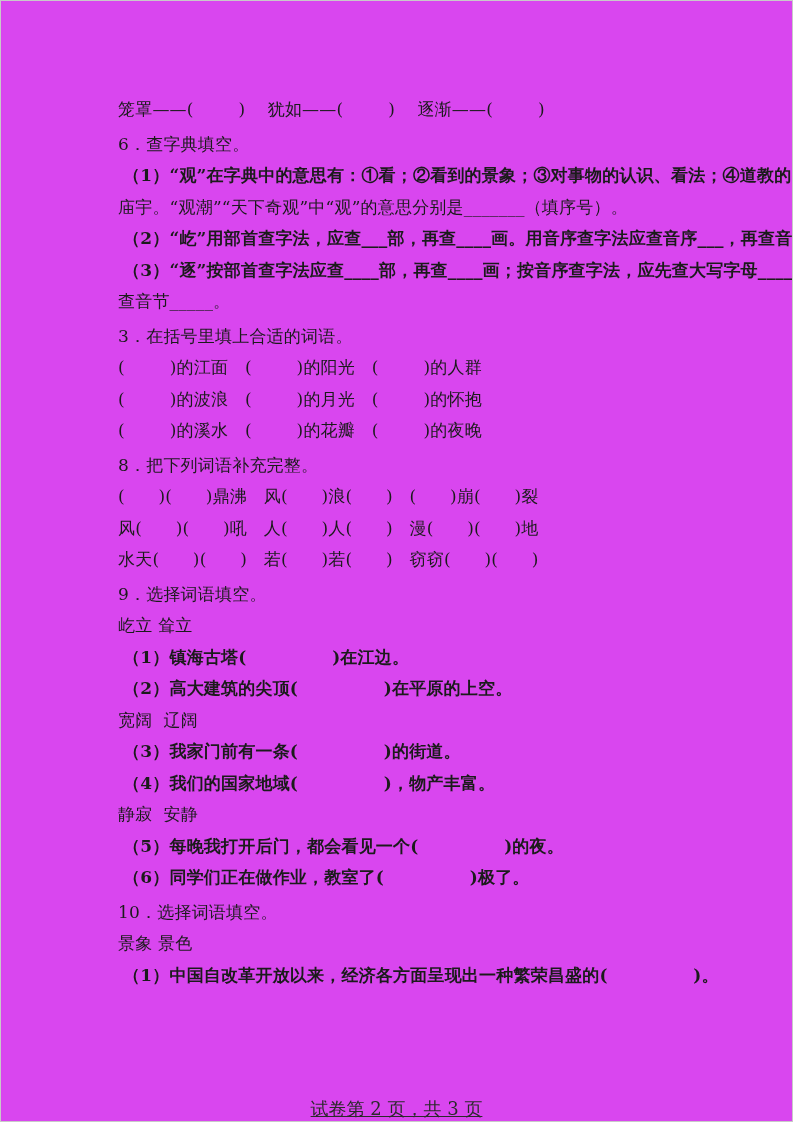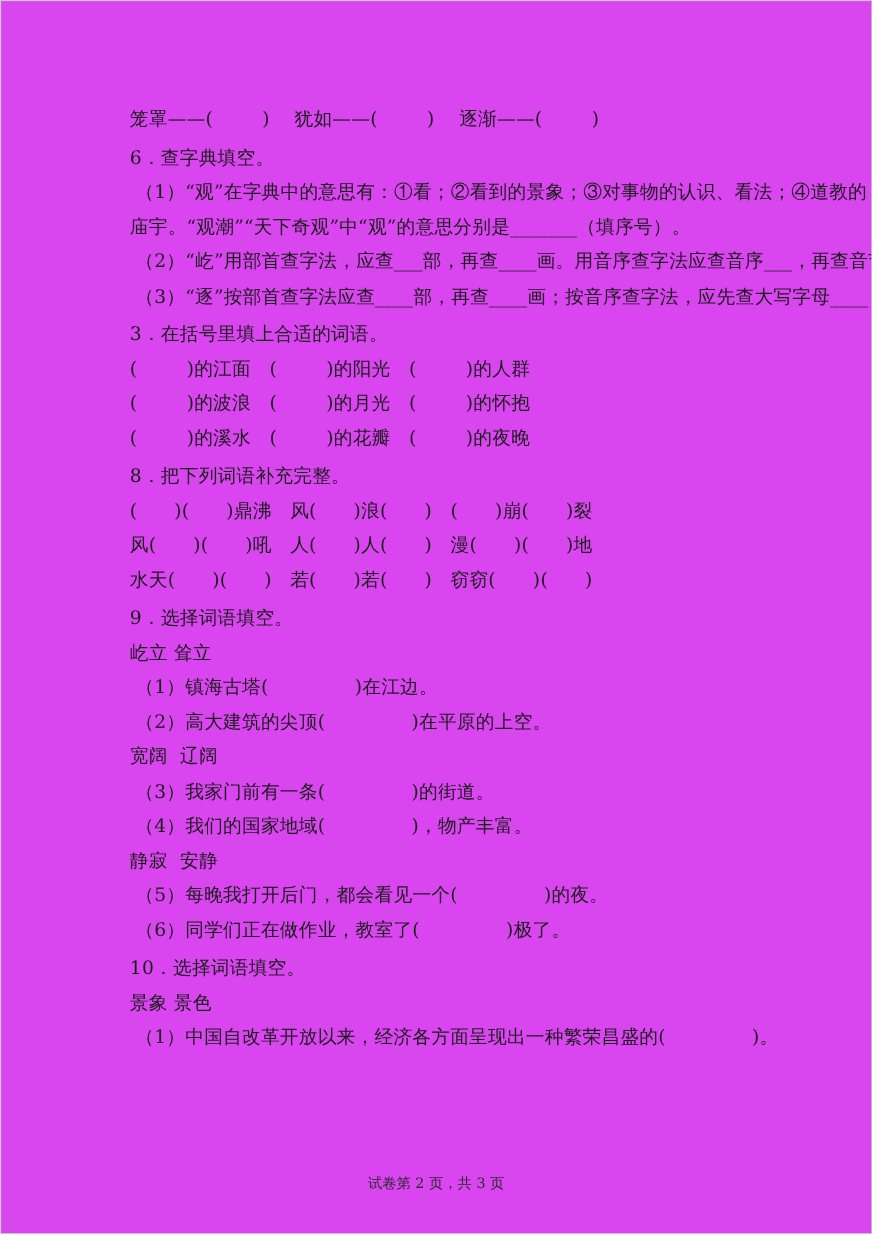--- a/index.html
+++ b/index.html
@@ -23,45 +23,47 @@
     width: 600px;
   }
   .line {
     white-space: pre;
     font-size: 17px;
     line-height: 31.5px;
     height: 31.5px;
     letter-spacing: 0.2px;
   }
   .sec { margin-top: 3px; }
-  .ind { padding-left: 5px; }
+  .ind { padding-left: 5px; font-weight: bold; }
   .footer {
     position: absolute;
     left: 0;
-    top: 1066px;
+    top: 1096px;
     width: 100%;
     text-align: center;
-    font-size: 13px;
+    font-size: 18px;
     color: #2a2a2a;
     white-space: pre;
+    text-decoration: underline;
   }
 </style>
 </head>
 <body>
 
 <div class="page">
   <div class="content">
 
     <div class="line">笼罩——(        )    犹如——(        )    逐渐——(        )</div>
 
     <div class="line sec">6．查字典填空。</div>
     <div class="line ind">（1）“观”在字典中的意思有：①看；②看到的景象；③对事物的认识、看法；④道教的</div>
     <div class="line">庙宇。“观潮”“天下奇观”中“观”的意思分别是_______（填序号）。</div>
     <div class="line ind">（2）“屹”用部首查字法，应查___部，再查____画。用音序查字法应查音序___，再查音节____，</div>
     <div class="line ind">（3）“逐”按部首查字法应查____部，再查____画；按音序查字法，应先查大写字母____，再</div>
+    <div class="line">查音节_____。</div>
 
     <div class="line sec">3．在括号里填上合适的词语。</div>
     <div class="line">(        )的江面   (        )的阳光   (        )的人群</div>
     <div class="line">(        )的波浪   (        )的月光   (        )的怀抱</div>
     <div class="line">(        )的溪水   (        )的花瓣   (        )的夜晚</div>
 
     <div class="line sec">8．把下列词语补充完整。</div>
     <div class="line">(      )(      )鼎沸   风(      )浪(      )   (      )崩(      )裂</div>
     <div class="line">风(      )(      )吼   人(      )人(      )   漫(      )(      )地</div>
     <div class="line">水天(      )(      )   若(      )若(      )   窃窃(      )(      )</div>

